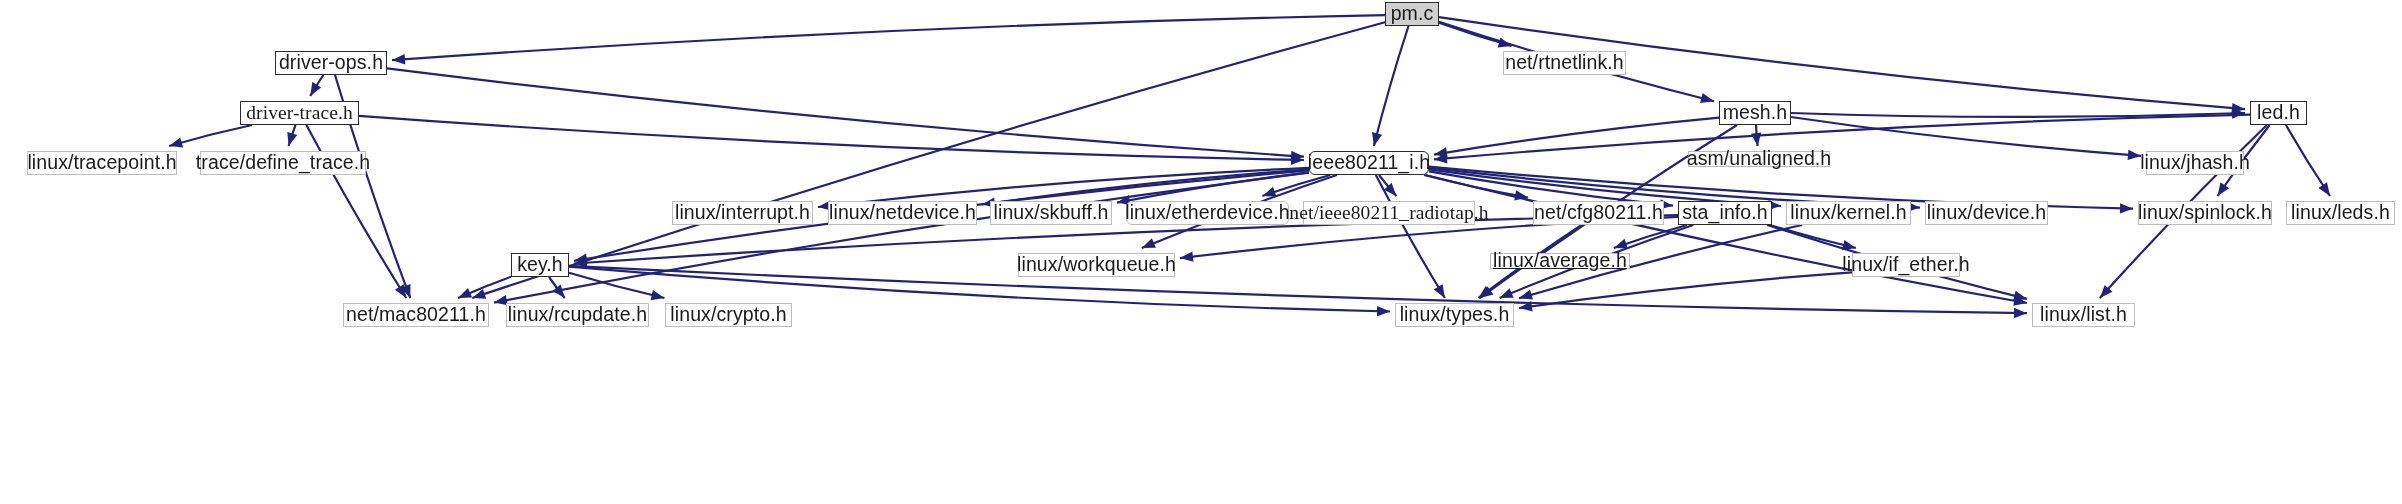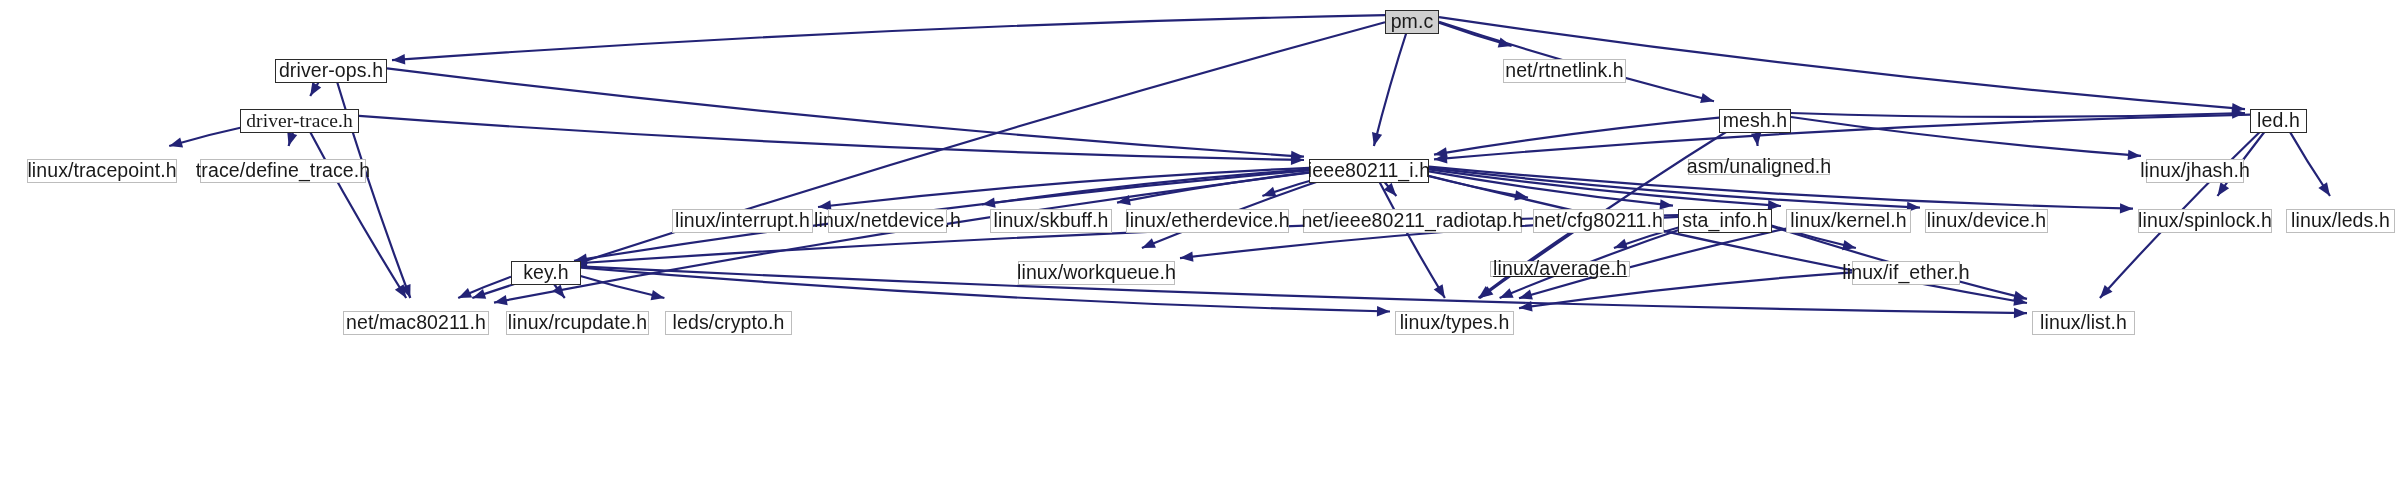--- a/index.html
+++ b/index.html
@@ -39,21 +39,20 @@
     display: flex;
     align-items: center;
     justify-content: center;
     background: #ffffff;
     border: 1px solid #bdbdbd;
     color: #1a1a1a;
     font-size: 19.5px;
     line-height: 1;
     white-space: nowrap;
     letter-spacing: 0.1px;
-    margin-top: 8px;
   }
   .node-box.root {
     background: #d0d0d0;
     border: 1.5px solid #2b2b2b;
   }
   .node-box.strong {
     background: #ffffff;
     border: 1.5px solid #2b2b2b;
   }
   .node-label {
@@ -186,82 +185,82 @@
       </div>
       <div class="node-box strong" style="left: 2250px; top: 101px; width: 57px; height: 24px;">
         <span class="node-label">led.h</span>
       </div>
       <div class="node-box" style="left: 27px; top: 151px; width: 150px; height: 24px;">
         <span class="node-label">linux/tracepoint.h</span>
       </div>
       <div class="node-box" style="left: 200px; top: 151px; width: 166px; height: 24px;">
         <span class="node-label">trace/define_trace.h</span>
       </div>
-      <div class="node-box strong" style="left: 1309px; top: 151px; width: 120px; height: 24px;">
+      <div class="node-box strong" style="left: 1309px; top: 151px; width: 120px; height: 24px; border-radius: 6px;">
         <span class="node-label">ieee80211_i.h</span>
       </div>
       <div class="node-box" style="left: 2146px; top: 151px; width: 98px; height: 24px;">
         <span class="node-label">linux/jhash.h</span>
       </div>
       <div class="node-box" style="left: 1688px; top: 151px; width: 142px; height: 16px;">
         <span class="node-label">asm/unaligned.h</span>
       </div>
       <div class="node-box" style="left: 672px; top: 201px; width: 141px; height: 24px; text-align: right;">
         <span class="node-label">linux/interrupt.h</span>
       </div>
-      <div class="node-box" style="left: 828px; top: 201px; width: 119px; height: 24px;">
+      <div class="node-box" style="left: 828px; top: 201px; width: 149px; height: 24px;">
         <span class="node-label">linux/netdevice.h</span>
       </div>
       <div class="node-box" style="left: 990px; top: 201px; width: 122px; height: 24px;">
         <span class="node-label">linux/skbuff.h</span>
       </div>
-      <div class="node-box" style="left: 1126px; top: 201px; width: 163px; height: 24px;">
+      <div class="node-box" style="left: 1126px; top: 201px; width: 163px; height: 24px; border-radius: 6px;">
         <span class="node-label">linux/etherdevice.h</span>
       </div>
-      <div class="node-box" style="left: 1303px; top: 201px; width: 219px; height: 24px;">
+      <div class="node-box" style="left: 1303px; top: 201px; width: 172px; height: 24px; font-family: Liberation Serif, serif;">
         <span class="node-label">net/ieee80211_radiotap.h</span>
       </div>
       <div class="node-box" style="left: 1533px; top: 201px; width: 131px; height: 24px;">
         <span class="node-label">net/cfg80211.h</span>
       </div>
       <div class="node-box strong" style="left: 1678px; top: 201px; width: 94px; height: 24px;">
         <span class="node-label">sta_info.h</span>
       </div>
       <div class="node-box" style="left: 1786px; top: 201px; width: 125px; height: 24px;">
         <span class="node-label">linux/kernel.h</span>
       </div>
       <div class="node-box" style="left: 1925px; top: 201px; width: 123px; height: 24px;">
         <span class="node-label">linux/device.h</span>
       </div>
       <div class="node-box" style="left: 2138px; top: 201px; width: 134px; height: 24px;">
         <span class="node-label">linux/spinlock.h</span>
       </div>
       <div class="node-box" style="left: 2286px; top: 201px; width: 109px; height: 24px;">
         <span class="node-label">linux/leds.h</span>
       </div>
-      <div class="node-box strong" style="left: 511px; top: 253px; width: 70px; height: 24px;">
+      <div class="node-box strong" style="left: 511px; top: 253px; width: 58px; height: 24px;">
         <span class="node-label">key.h</span>
       </div>
       <div class="node-box" style="left: 1018px; top: 253px; width: 157px; height: 24px;">
         <span class="node-label">linux/workqueue.h</span>
       </div>
       <div class="node-box" style="left: 1490px; top: 253px; width: 140px; height: 16px; text-decoration: underline;">
         <span class="node-label">linux/average.h</span>
       </div>
       <div class="node-box" style="left: 1852px; top: 253px; width: 108px; height: 24px;">
         <span class="node-label">linux/if_ether.h</span>
       </div>
       <div class="node-box" style="left: 343px; top: 303px; width: 146px; height: 24px;">
         <span class="node-label">net/mac80211.h</span>
       </div>
       <div class="node-box" style="left: 506px; top: 303px; width: 143px; height: 24px;">
         <span class="node-label">linux/rcupdate.h</span>
       </div>
       <div class="node-box" style="left: 665px; top: 303px; width: 127px; height: 24px;">
-        <span class="node-label">leds/crypto.h</span>
+        <span class="node-label">linux/crypto.h</span>
       </div>
       <div class="node-box" style="left: 1395px; top: 303px; width: 119px; height: 24px; justify-content: center;">
         <span class="node-label">linux/types.h</span>
       </div>
       <div class="node-box" style="left: 2032px; top: 303px; width: 103px; height: 24px;">
         <span class="node-label">linux/list.h</span>
       </div>
     </div>
 </div>
 

